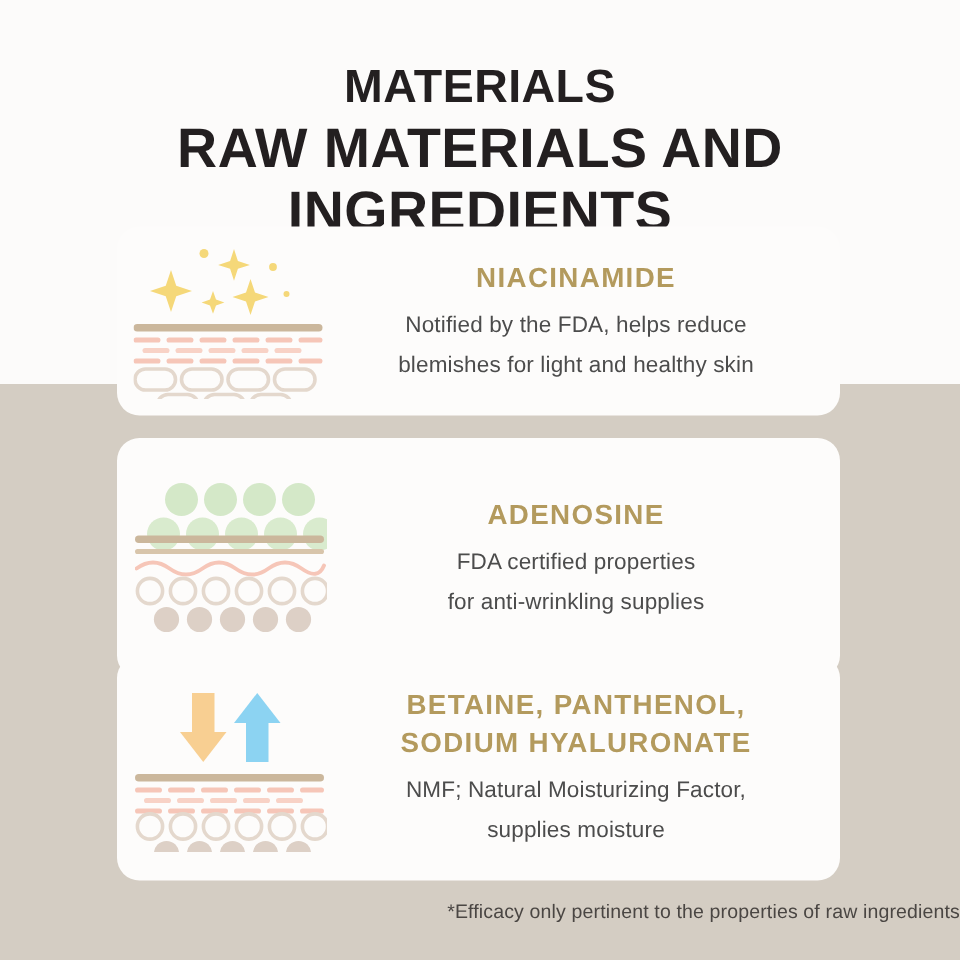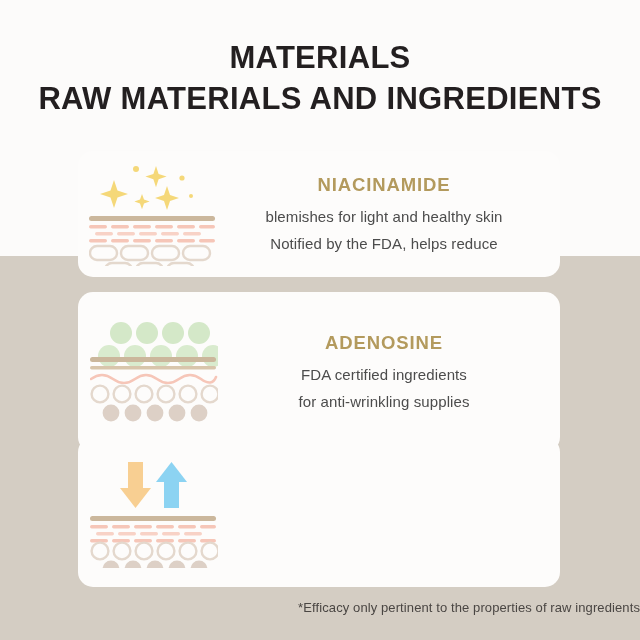--- a/index.html
+++ b/index.html
@@ -50,21 +50,21 @@
     font-weight: bold;
     letter-spacing: 0.3px;
   }
   .headline .hl-line1 {
     display: block;
     font-size: 31px;
     line-height: 40px;
   }
   .headline .hl-line2 {
     display: block;
-    font-size: 31px;
+    font-size: 37px;
     line-height: 42px;
     text-align: center;
   }
 
   
   .card {
     position: absolute;
     left: 78px;
     width: 482px;
     background: #fdfcfb;
@@ -188,22 +188,22 @@
         <g fill="none" stroke="#e4d8cd" stroke-width="2.4">
           <rect x="16" y="101" width="27" height="14" rx="7"></rect>
           <rect x="47" y="101" width="27" height="14" rx="7"></rect>
           <rect x="78" y="101" width="27" height="14" rx="7"></rect>
         </g>
       </svg>
     </div>
     <div class="card-text">
       <div class="card-title">NIACINAMIDE</div>
       <div class="card-desc">
+        <span>Notified by the FDA, helps reduce</span>
         <span>blemishes for light and healthy skin</span>
-        <span>Notified by the FDA, helps reduce</span>
       </div>
     </div>
   </div>
 
   <div class="card" id="card-2">
     <div class="card-icon">
       <svg class="icon-svg" width="128" height="102" viewBox="0 0 128 102">
 
         <g fill="#d4e8c8">
           <circle cx="31" cy="12" r="11"></circle>
@@ -239,21 +239,21 @@
           <circle cx="43" cy="92" r="8.4"></circle>
           <circle cx="65" cy="92" r="8.4"></circle>
           <circle cx="87" cy="92" r="8.4"></circle>
           <circle cx="109" cy="92" r="8.4"></circle>
         </g>
       </svg>
     </div>
     <div class="card-text">
       <div class="card-title">ADENOSINE</div>
       <div class="card-desc">
-        <span>FDA certified ingredients</span>
+        <span>FDA certified properties</span>
         <span>for anti-wrinkling supplies</span>
       </div>
     </div>
   </div>
 
   <div class="card" id="card-3">
     <div class="card-icon">
       <svg class="icon-svg" width="128" height="112" viewBox="0 0 128 112">
 
         <g fill="#f8cf92">
@@ -305,17 +305,27 @@
 
         <g fill="#ddd0c6">
           <circle cx="21" cy="113" r="8.4"></circle>
           <circle cx="43" cy="113" r="8.4"></circle>
           <circle cx="65" cy="113" r="8.4"></circle>
           <circle cx="87" cy="113" r="8.4"></circle>
           <circle cx="109" cy="113" r="8.4"></circle>
         </g>
       </svg>
     </div>
+    <div class="card-text">
+      <div class="card-title">
+        <span style="display:block">BETAINE, PANTHENOL,</span>
+        <span style="display:block">SODIUM HYALURONATE</span>
+      </div>
+      <div class="card-desc">
+        <span>NMF; Natural Moisturizing Factor,</span>
+        <span>supplies moisture</span>
+      </div>
+    </div>
   </div>
 
   <div class="footnote">*Efficacy only pertinent to the properties of raw ingredients</div>
 
 </div>
 
 </body></html>

